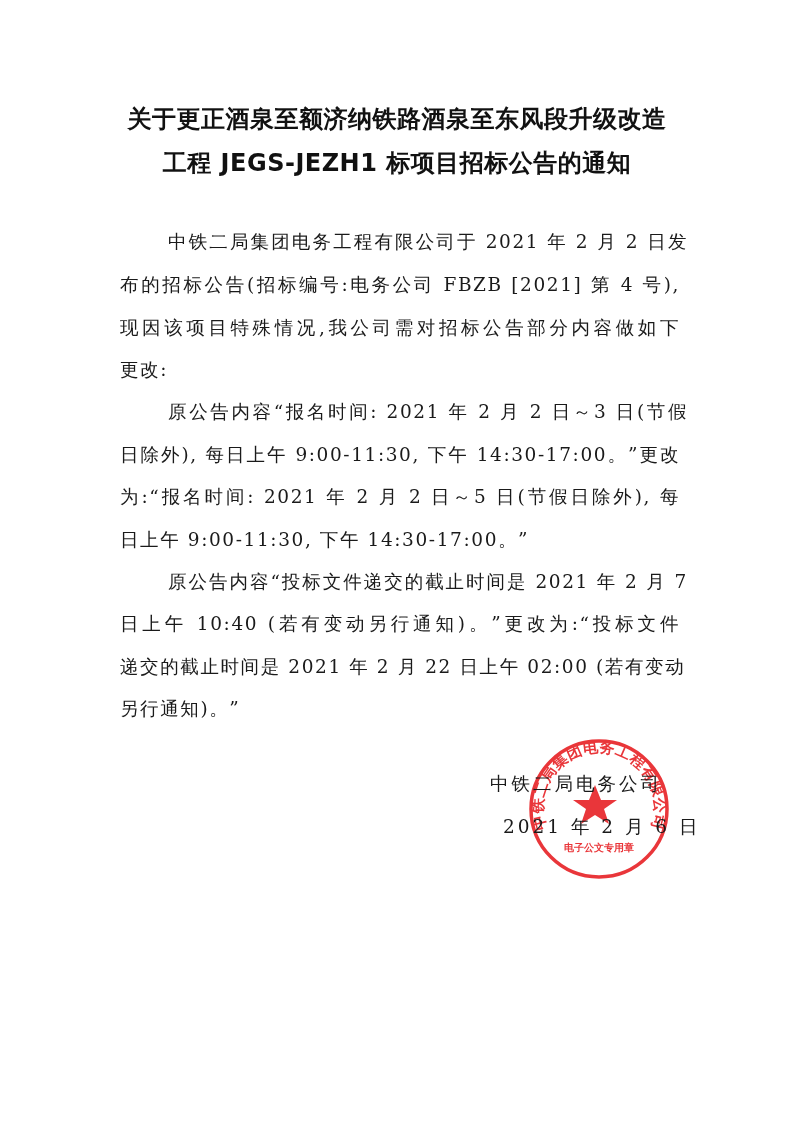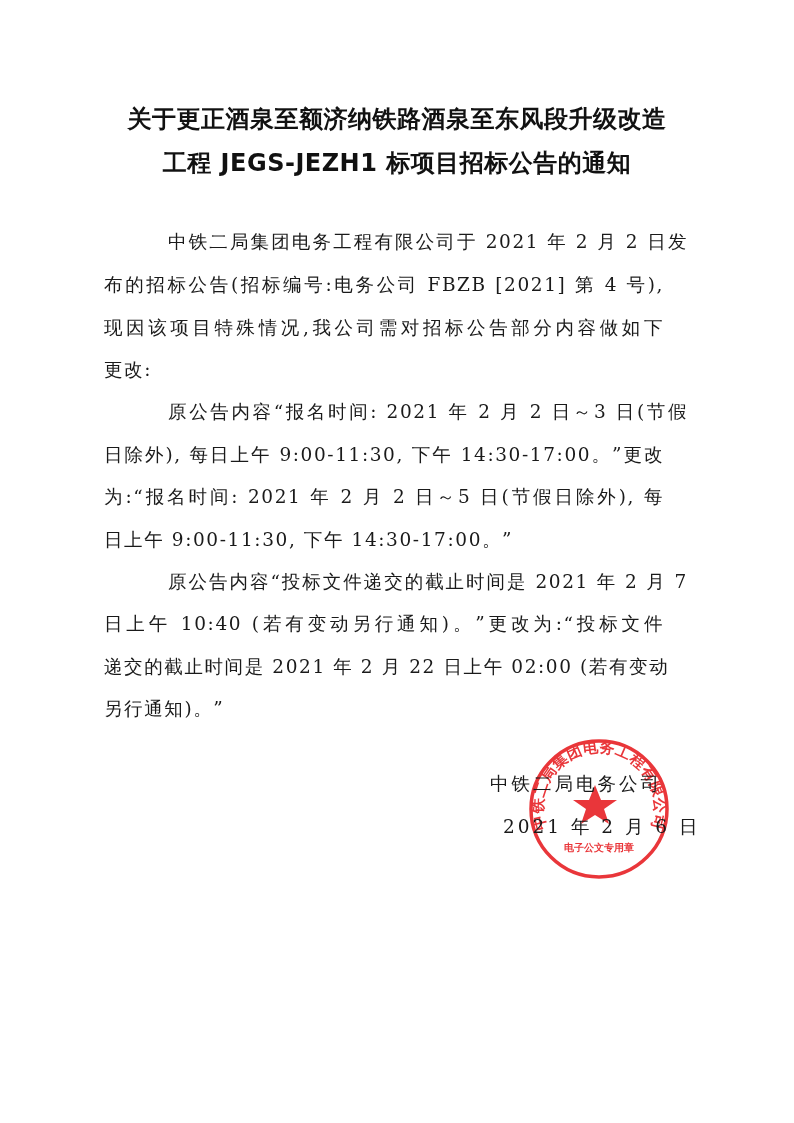--- a/index.html
+++ b/index.html
@@ -4,21 +4,21 @@
 <style>
   html, body { margin: 0; padding: 0; background: #ffffff; }
   body { width: 794px; height: 1123px; position: relative; overflow: hidden;
          font-family: "DejaVu Serif", "Liberation Serif", serif; color: #111; }
   .page { position: absolute; left: 0; top: 0; width: 794px; height: 1123px; background: #fff; }
   .title { position: absolute; left: 0; width: 794px; text-align: center;
            font-family: "DejaVu Sans", "Liberation Sans", sans-serif; font-weight: bold;
            font-size: 24px; letter-spacing: 0.5px; color: #111; white-space: nowrap; }
   .title.l1 { top: 103px; }
   .title.l2 { top: 147px; }
-  .body-line { position: absolute; left: 104px; width: 560px; font-size: 18.5px;
+  .body-line { position: absolute; left: 120px; width: 560px; font-size: 18.5px;
                letter-spacing: 1.6px; white-space: nowrap; color: #1a1a1a;
                text-align: justify; text-align-last: justify; }
   .body-line.last { text-align-last: left; }
   .body-line.indent { left: 168px; width: 520px; }
   .sig { position: absolute; font-size: 18.5px; letter-spacing: 3px; white-space: nowrap; color: #1a1a1a; z-index: 3; text-align: right; }
   .stamp { position: absolute; left: 527px; top: 737px; width: 144px; height: 144px; z-index: 2; opacity: 0.92; }
 </style>
 </head>
 <body>
 

